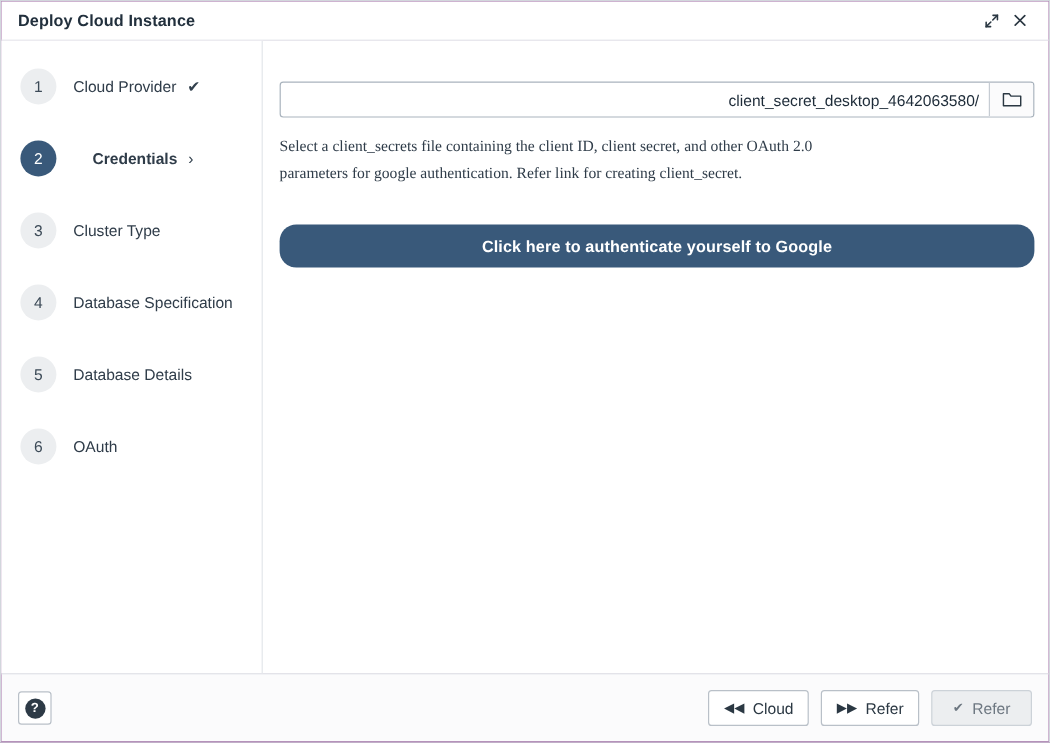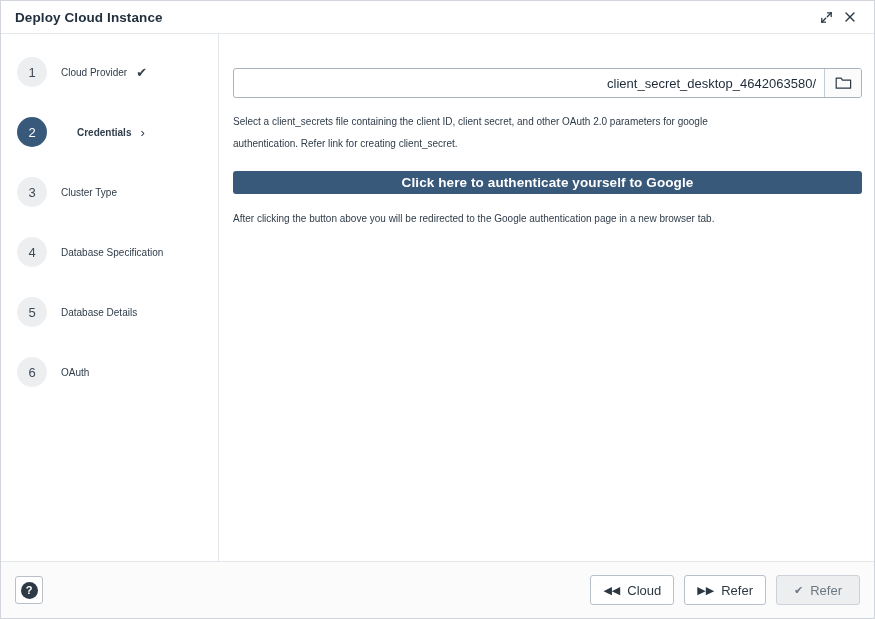--- a/index.html
+++ b/index.html
@@ -85,21 +85,21 @@
     align-items: center;
     justify-content: center;
     font-size: 13px;
     margin-right: 14px;
   }
   .step.active .circle {
     background: #39597a;
     color: #ffffff;
   }
   .step .label {
-    font-size: 10px;
+    font-size: 13px;
     color: #2f3c49;
   }
   .step.active .label {
     font-weight: bold;
     margin-left: 16px;
   }
   .step .mark {
     margin-left: 9px;
     color: #32404d;
     font-size: 13px;
@@ -154,33 +154,34 @@
     width: 36px;
     min-width: 36px;
     border-left: 1px solid #c6ccd3;
     background: #fbfbfc;
     display: flex;
     align-items: center;
     justify-content: center;
     cursor: pointer;
   }
   .help-text {
-    font-size: 10px;
+    font-size: 13px;
     color: #2f3c49;
     line-height: 22px;
     margin-top: 13px;
     max-width: 482px;
+    font-family: Liberation Serif, serif;
   }
   .auth-button {
-    margin-top: 16px;
-    height: 23px;
+    margin-top: 32px;
+    height: 36px;
     background: #39597a;
     color: #ffffff;
     border: none;
-    border-radius: 3px;
+    border-radius: 14px;
     width: 100%;
     font-family: "Liberation Sans", sans-serif;
     font-size: 13.5px;
     font-weight: bold;
     cursor: pointer;
     letter-spacing: .1px;
   }
   .help-text.after {
     margin-top: 14px;
   }
@@ -315,21 +316,20 @@
               <svg width="17" height="14" viewBox="0 0 17 14" fill="none" stroke="#2b3843" stroke-width="1.2" stroke-linejoin="round">
                 <path d="M1.2 12.2 V2.2 H6.1 L7.5 4.1 H15.6 V12.2 Z"></path>
               </svg>
             </div>
           </div>
 
           <div class="help-text">Select a client_secrets file containing the client ID, client secret, and other OAuth 2.0 parameters for google authentication. Refer link for creating client_secret.</div>
 
           <button class="auth-button">Click here to authenticate yourself to Google</button>
 
-          <div class="help-text after">After clicking the button above you will be redirected to the Google authentication page in a new browser tab.</div>
         </div>
       </div>
     </div>
   </div>
 
   <div class="footer">
     <div class="help-icon">
       <div class="q">?</div>
     </div>
     <div class="footer-spacer"></div>

